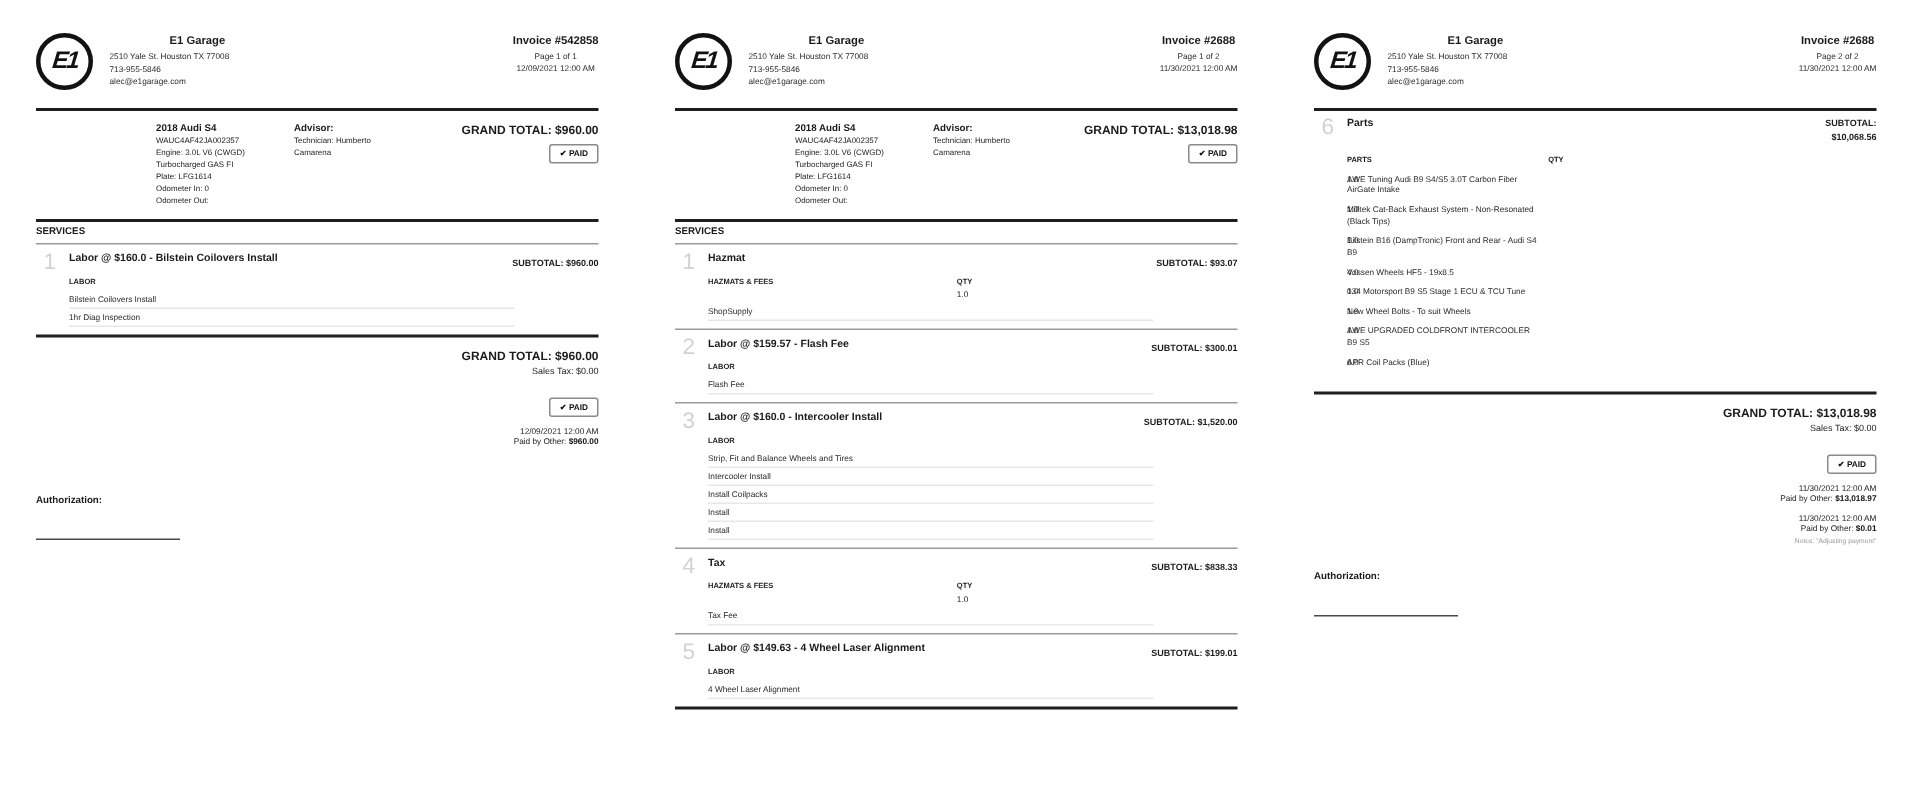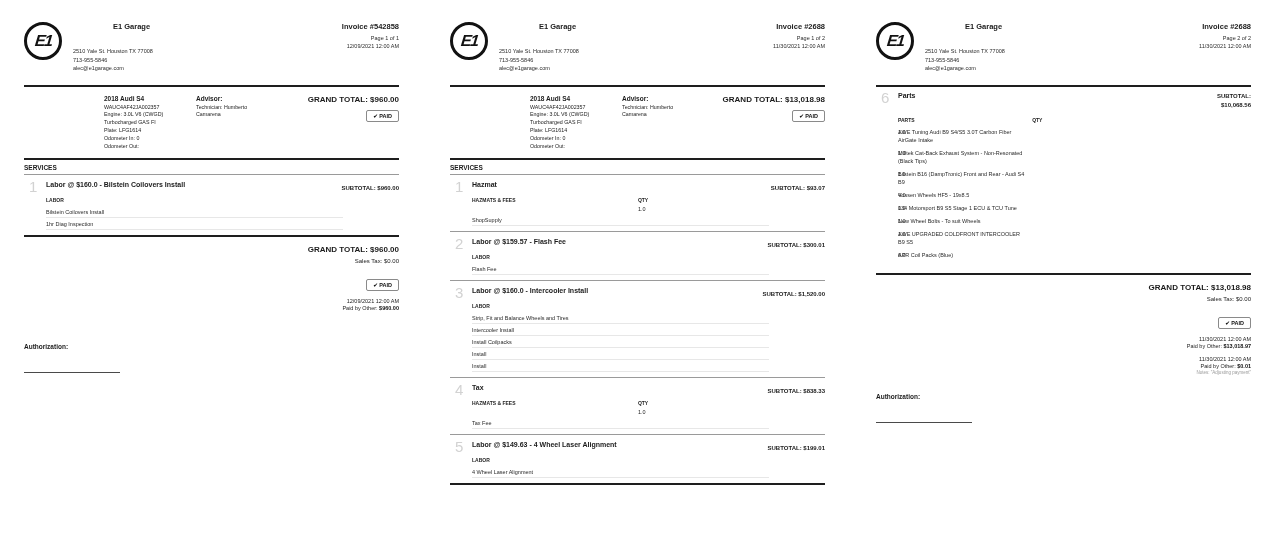--- a/index.html
+++ b/index.html
@@ -5,23 +5,23 @@
   * { margin:0; padding:0; box-sizing:border-box; }
   html,body { width:1280px; height:540px; background:#ffffff; }
   body { font-family:"Liberation Sans", sans-serif; color:#1b1b1b; display:flex; overflow:hidden; }
   .page { width:426px; flex:0 0 426px; padding:22px 27px 0 24px; }
 
   
   .hdr { display:flex; align-items:flex-start; margin-bottom:12px; }
   .logo { width:38px; height:38px; border:3px solid #121212; border-radius:50%; background:#fff;
           display:flex; align-items:center; justify-content:center; margin-right:11px; flex:0 0 38px; }
   .logo span { font-weight:bold; font-style:italic; font-size:16px; letter-spacing:-1.5px; color:#121212; transform:skewX(-6deg); }
-  .co-name { font-size:7.5px; font-weight:bold; margin-bottom:16px;padding-left:40px; }
+  .co-name { font-size:7.5px; font-weight:bold; margin-bottom:3px;padding-left:40px; }
   .co-line { font-size:5.5px; color:#2b2b2b; line-height:1.55; }
-  .hdr-right { margin-left:auto; text-align:right; }
+  .hdr-right { margin-left:auto; text-align:center; }
   .inv-num { font-size:7.5px; font-weight:bold; margin-bottom:2.5px; }
   .inv-line { font-size:5.5px; line-height:1.55; color:#2b2b2b; }
 
   .rule-thick { border-top:2px solid #1e1e1e; }
   .rule-mid { border-top:1px solid #9a9a9a; }
 
   
   .veh-row { display:flex; padding:8px 0 7px 0; }
   .veh-spacer { width:80px; flex:0 0 80px; }
   .veh-block { width:92px; flex:0 0 92px; }

